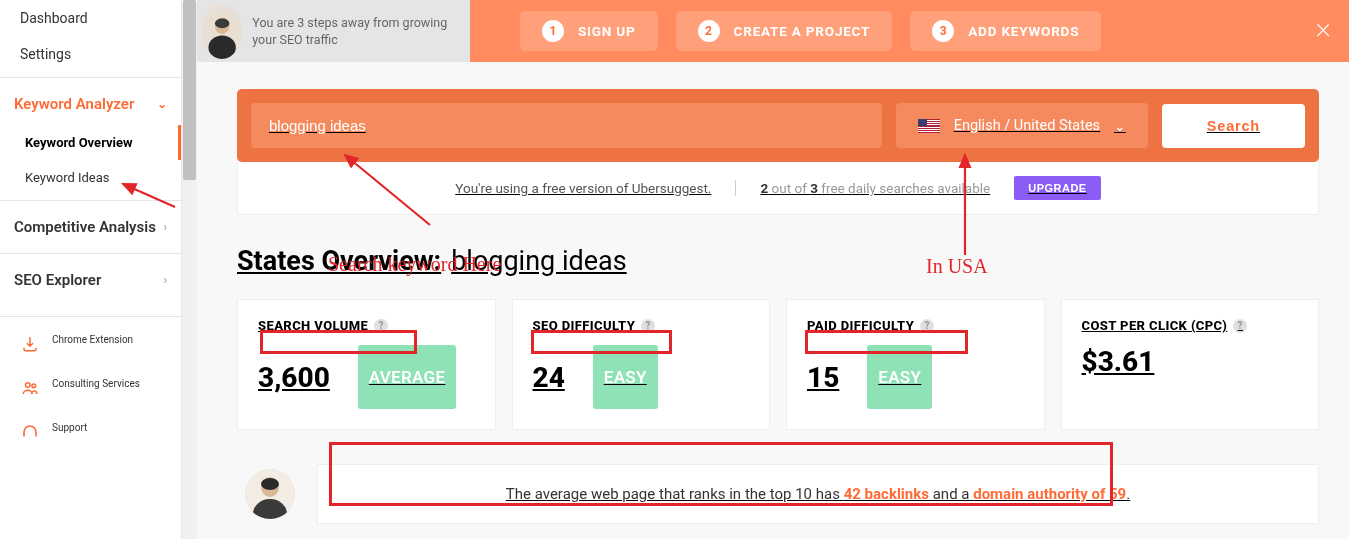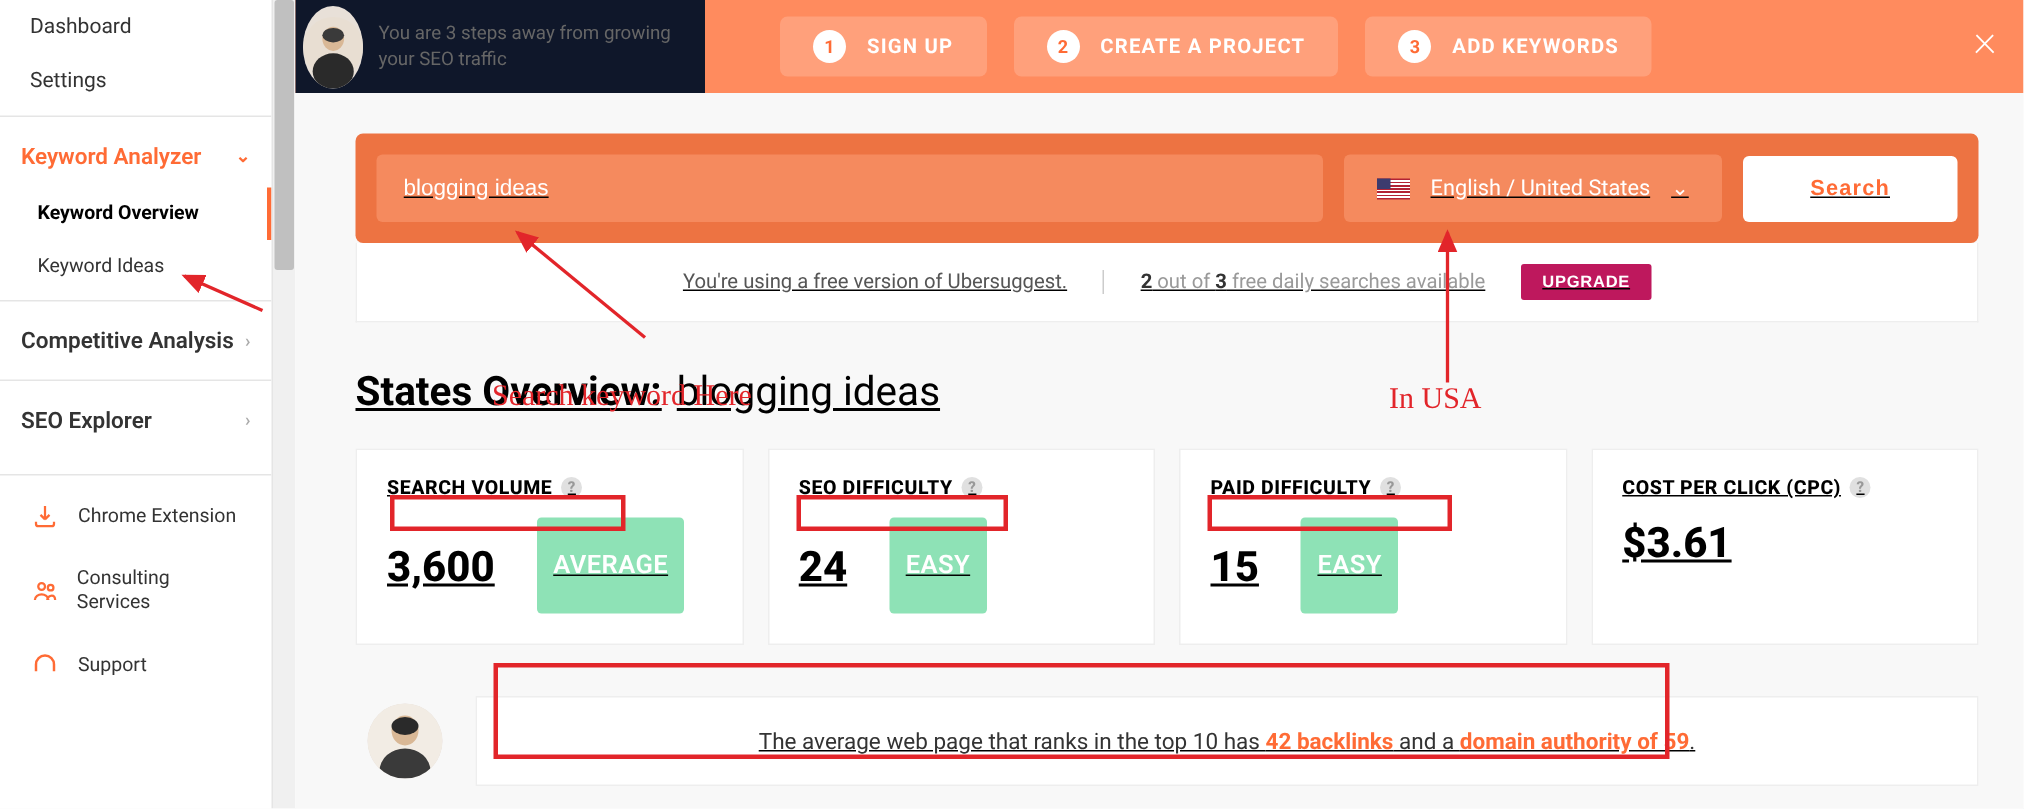--- a/index.html
+++ b/index.html
@@ -4,52 +4,52 @@
   <style>
     * { box-sizing: border-box; margin: 0; padding: 0; }
     body { font-family: -apple-system, BlinkMacSystemFont, 'Segoe UI', Roboto, sans-serif; background: #fff; width: 1349px; height: 539px; overflow: hidden; position: relative; }
     .sidebar { position: absolute; left: 0; top: 0; width: 182px; height: 539px; background: #fff; border-right: 1px solid #e5e5e5; overflow-y: auto; }
     .sidebar-item { padding: 10px 20px; color: #333; font-size: 14px; cursor: pointer; }
     .sidebar-group-title { padding: 12px 14px; font-size: 15px; font-weight: 600; display: flex; justify-content: space-between; align-items: center; cursor: pointer; }
     .sidebar-group-title.orange { color: #ff6b35; }
     .sidebar-sub { padding: 10px 25px; color: #333; font-size: 13px; cursor: pointer; }
     .sidebar-sub.active { font-weight: 700; color: #000; border-right: 3px solid #ff6b35; }
     .sidebar-divider { height: 1px; background: #e5e5e5; margin: 5px 0; }
-    .sidebar-link { padding: 12px 20px; display: flex; align-items: center; gap: 12px; color: #333; font-size: 13px; cursor: pointer; }
+    .sidebar-link { padding: 12px 20px; display: flex; gap: 12px; color: #333; font-size: 10px; cursor: pointer; }
     .sidebar-link-icon { width: 20px; height: 20px; display: inline-flex; align-items: center; justify-content: center; color: #ff6b35; font-size: 16px; }
     .scrolltrack { position: absolute; left: 182px; top: 0; width: 15px; height: 539px; background: #f0f0f0; }
     .scrollthumb { position: absolute; top: 0; left: 1px; width: 13px; height: 180px; background: #c0c0c0; border-radius: 2px; }
     .main { position: absolute; left: 197px; top: 0; right: 0; height: 539px; background: #fff; }
     .steps-banner { background: #ff8b5e; height: 62px; display: flex; align-items: center; position: relative; }
-    .steps-banner-avatar-box { background: #0f172a; height: 62px; width: 273px; display: flex; align-items: center; padding: 0 10px 0 5px; gap: 10px; }
+    .steps-banner-avatar-box { background: #e5e5e5; height: 62px; width: 273px; display: flex; align-items: center; padding: 0 10px 0 5px; gap: 10px; }
     .avatar-circle { width: 55px; height: 55px; border-radius: 50%; background: #e8e0d8; display: inline-flex; align-items: center; justify-content: center; overflow: hidden; }
     .avatar-circle.small { width: 50px; height: 50px; }
     .avatar-circle svg { width: 100%; height: 100%; }
     .steps-text { color: #666; font-size: 12.5px; line-height: 1.4; }
     .steps-pills { display: flex; gap: 18px; margin-left: 50px; }
     .step-pill { background: rgba(255,255,255,0.18); border-radius: 5px; padding: 9px 22px; display: flex; align-items: center; gap: 14px; cursor: pointer; }
     .step-num { width: 22px; height: 22px; border-radius: 50%; background: #fff; color: #ff6b35; font-size: 12px; font-weight: 700; display: inline-flex; align-items: center; justify-content: center; }
     .step-label { color: #fff; font-weight: 700; font-size: 13.5px; letter-spacing: 0.8px; }
     .close-x { position: absolute; right: 18px; top: 12px; color: #fff; font-size: 30px; line-height: 1; cursor: pointer; font-weight: 200; }
     .content-wrap { padding: 27px 30px 0 40px; background: #f8f8f8; height: 525px; text-decoration: underline; }
     .search-bar { background: #ed7342; border-radius: 5px; padding: 14px; display: flex; gap: 14px; align-items: center; }
     .search-input { flex: 1; background: #f58a5e; border: none; border-radius: 4px; padding: 14px 18px; color: #fff; font-size: 15px; }
     .search-input::placeholder { color: #fff; }
     .locale-dd { background: #f58a5e; border-radius: 4px; padding: 14px 22px; display: flex; align-items: center; gap: 14px; color: #fff; font-size: 14.5px; cursor: pointer; min-width: 245px; }
     .flag { width: 22px; height: 14px; background: linear-gradient(to bottom, #b22234 0%, #b22234 7.7%, #fff 7.7%, #fff 15.4%, #b22234 15.4%, #b22234 23.1%, #fff 23.1%, #fff 30.8%, #b22234 30.8%, #b22234 38.5%, #fff 38.5%, #fff 46.2%, #b22234 46.2%, #b22234 53.8%, #fff 53.8%, #fff 61.5%, #b22234 61.5%, #b22234 69.2%, #fff 69.2%, #fff 76.9%, #b22234 76.9%, #b22234 84.6%, #fff 84.6%, #fff 92.3%, #b22234 92.3%); position: relative; }
     .flag::before { content:''; position:absolute; top:0; left:0; width:9px; height:7.5px; background:#3c3b6e; }
     .search-btn { background: #fff; color: #ff6b35; border: none; border-radius: 4px; padding: 14px 45px; font-weight: 700; font-size: 14.5px; letter-spacing: 0.8px; cursor: pointer; }
     .freebar { background: #fff; border: 1px solid #eee; border-top: none; padding: 14px 20px; display: flex; align-items: center; justify-content: center; gap: 24px; font-size: 13.5px; color: #555; margin-top: 0; }
     .freebar-sep { width: 1px; height: 16px; background: #ccc; }
-    .upgrade-btn { background: #be185d; color: #fff; border: none; padding: 6px 14px; font-size: 11px; font-weight: 700; letter-spacing: 0.5px; cursor: pointer; border-radius: 2px; }
+    .upgrade-btn { background: #8b5cf6; color: #fff; border: none; padding: 6px 14px; font-size: 11px; font-weight: 700; letter-spacing: 0.5px; cursor: pointer; border-radius: 2px; }
     .page-title { font-size: 27px; font-weight: 700; color: #000; margin-top: 30px; display: flex; align-items: baseline; gap: 10px; }
     .page-title-kw { font-weight: 400; }
     .metrics { display: flex; gap: 16px; margin-top: 22px; }
     .metric-card { flex: 1; background: #fff; border: 1px solid #eee; padding: 18px 20px 20px; }
-    .metric-label { font-size: 13px; font-weight: 800; letter-spacing: 0.4px; color: #000; display: flex; gap: 6px; }
+    .metric-label { font-size: 13px; font-weight: 800; letter-spacing: 0.4px; color: #000; display: flex; align-items: center; gap: 6px; }
     .metric-help { width: 14px; height: 14px; border-radius: 50%; background: #e0e0e0; color: #999; font-size: 10px; display: inline-flex; align-items: center; justify-content: center; }
     .metric-value-row { display: flex; align-items: center; gap: 28px; margin-top: 12px; }
     .metric-value { font-size: 28px; font-weight: 800; color: #000; }
     .badge { padding: 22px 11px; border-radius: 3px; font-size: 17px; font-weight: 600; letter-spacing: 0.3px; }
     .badge.average { background: #8ee2b6; color: #fff; }
     .badge.easy { background: #8ee2b6; color: #fff; }
     .insight-row { display: flex; gap: 22px; align-items: center; margin-top: 34px; margin-left: 8px; }
     .insight-box { border: 1px solid #eee; background: #fff; padding: 20px 36px; font-size: 15px; color: #333; flex: 1; text-align: center; }
     .insight-box .hl { color: #ff6b35; font-weight: 700; }
     .red-box { position: absolute; border: 3px solid #e2252a; pointer-events: none; }

